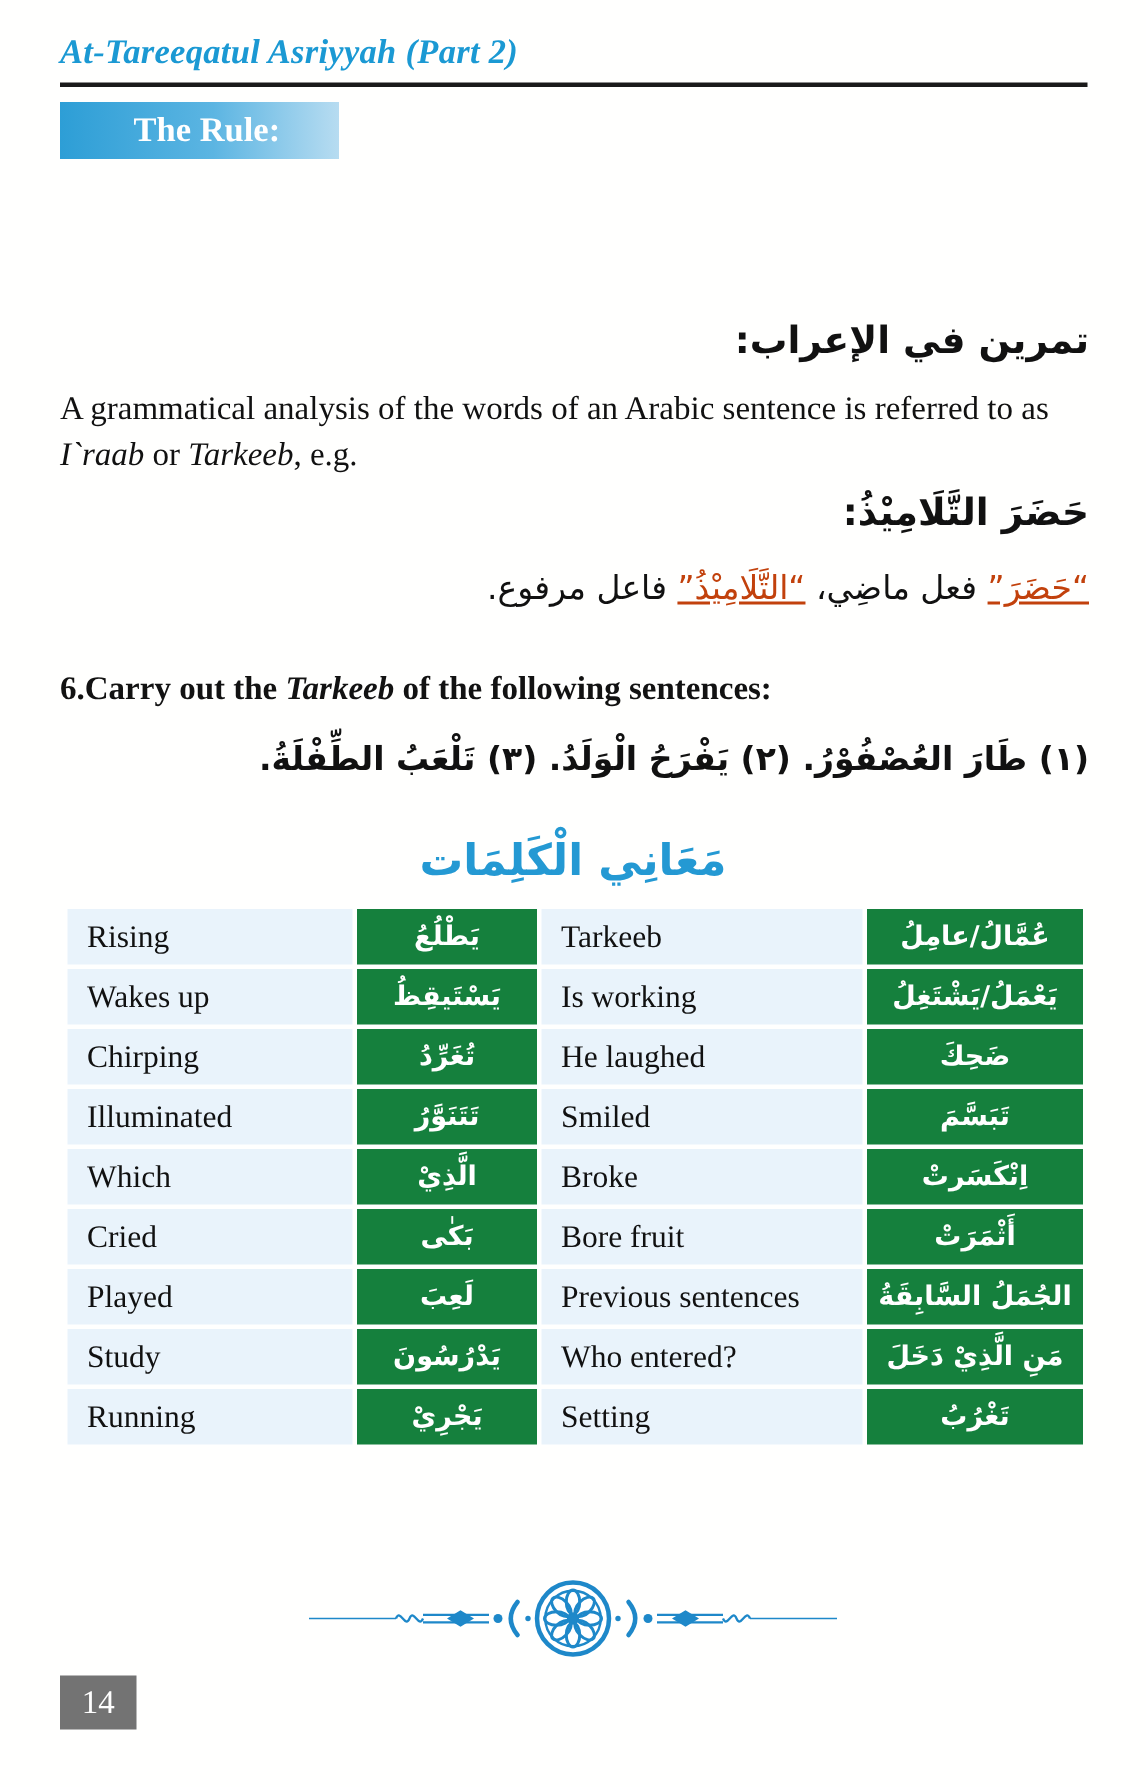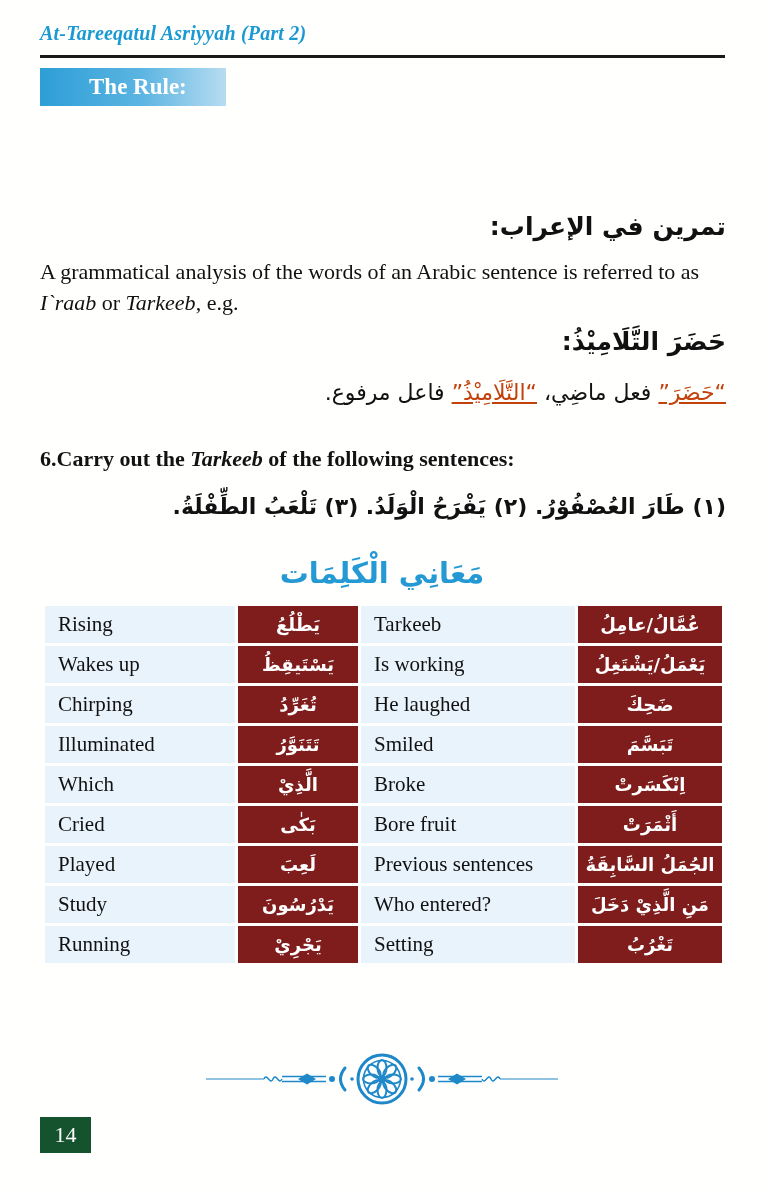--- a/index.html
+++ b/index.html
@@ -8,21 +8,21 @@
     position:relative;
     width:764px; height:1191px;
     background:#fffffe;
     font-family:"Liberation Serif", serif;
     color:#121212;
     overflow:hidden;
   }
   
   .header-title {
     position:absolute; left:40px; top:22px;
-    font-size:20px; font-weight:bold; font-style:italic;
+    font-size:23px; font-weight:bold; font-style:italic;
     color:#1b99d3; letter-spacing:0.2px;
   }
   .header-rule {
     position:absolute; left:40px; top:55px; width:685px; height:3px;
     background:#1a1a1a;
   }
   
   .rule-banner {
     position:absolute; left:40px; top:68px; width:186px; height:38px;
     background:linear-gradient(90deg,#2d9ed6 0%, #5cb5e2 55%, #b7dcf1 100%);
@@ -75,34 +75,34 @@
     grid-template-columns:190px 120px 214px 144px;
     gap:3px; height:37px;
   }
   .cell { display:flex; align-items:center; }
   .cell.en {
     background:#e9f3fb; color:#111;
     font-size:21px; padding-left:13px;
     font-family:"Liberation Serif", serif;
   }
   .cell.ar {
-    background:#7f1d1d; color:#ffffff;
+    background:#15803d; color:#ffffff;
     font-family:"DejaVu Sans", sans-serif;
     font-size:18px; font-weight:bold;
     justify-content:center; direction:rtl;
   }
   
   .divider {
     position:absolute; left:0; top:1050px; width:764px;
     display:flex; justify-content:center;
   }
   
   .page-num {
     position:absolute; left:40px; top:1117px; width:51px; height:36px;
-    background:#14532d; color:#ffffff;
+    background:#737373; color:#ffffff;
     display:flex; align-items:center; justify-content:center;
     font-size:22px;
   }
 </style>
 </head>
 <body>
 
 <div class="page">
 
   <div class="header-title">At-Tareeqatul Asriyyah (Part 2)</div>

